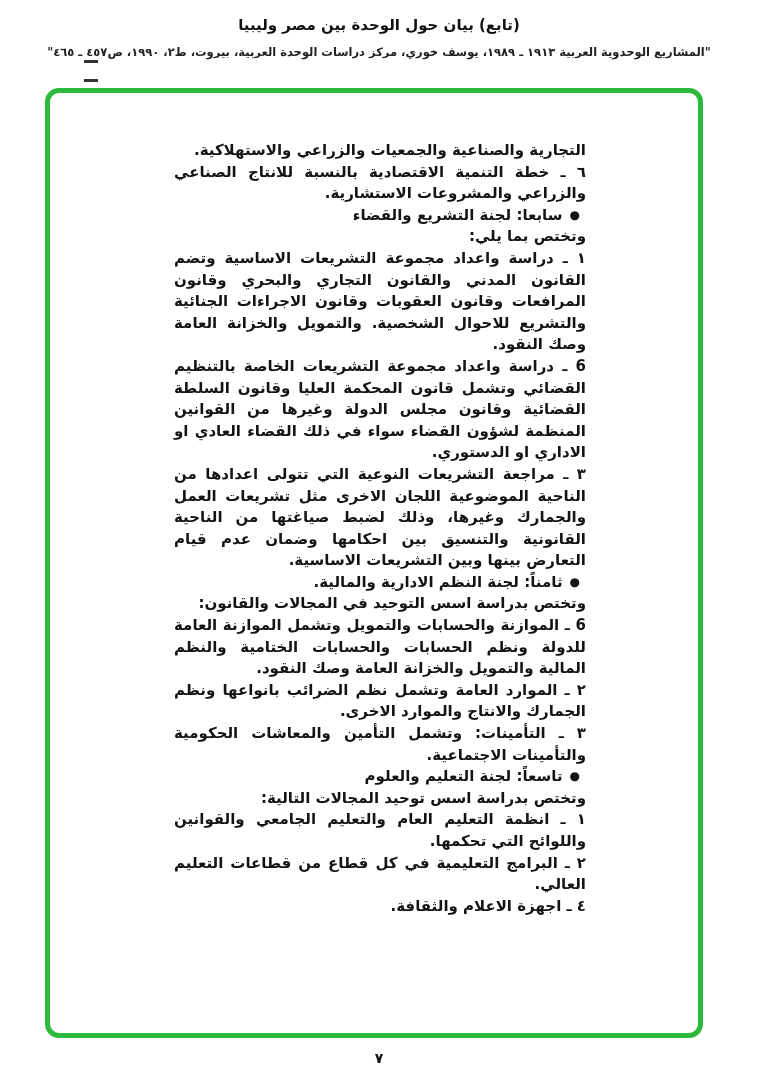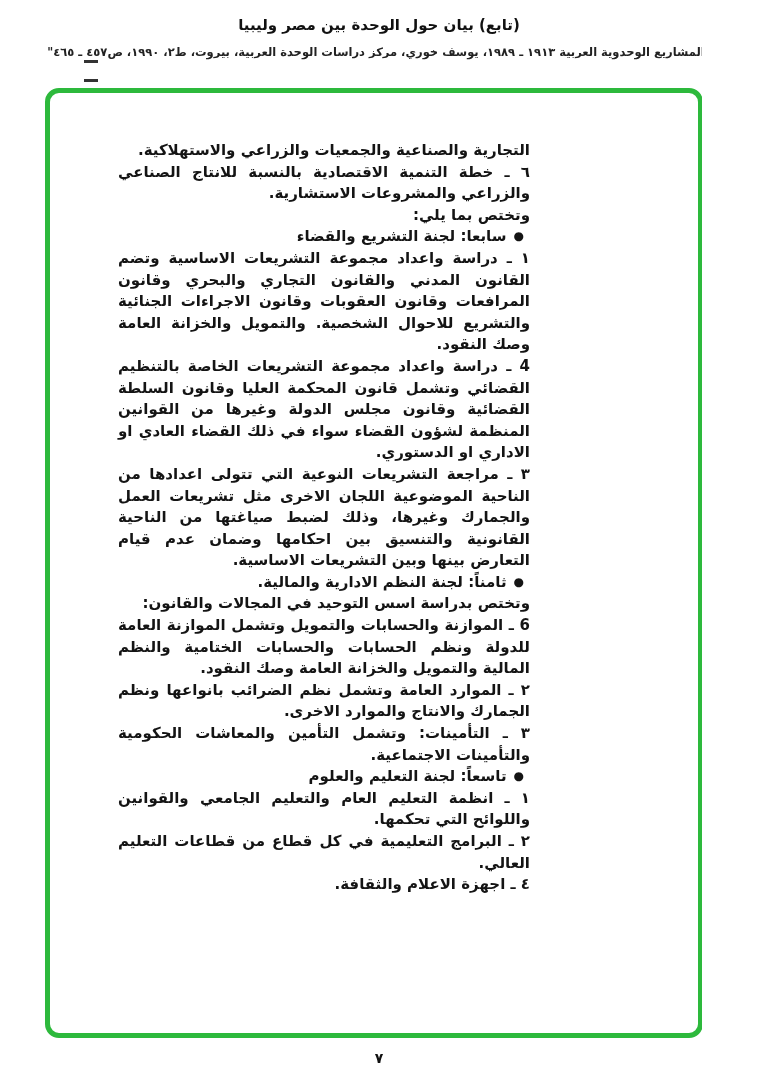--- a/index.html
+++ b/index.html
@@ -2,21 +2,21 @@
 <html lang="ar"><head>
 <meta charset="utf-8">
 <style>
   html, body {
     margin: 0;
     padding: 0;
     background: #ffffff;
   }
   .page {
     position: relative;
-    width: 702px;
+    width: 758px;
     height: 1078px;
     background: #ffffff;
     font-family: "DejaVu Sans", sans-serif;
     overflow: hidden;
   }
   .header {
     position: absolute;
     top: 16px;
     left: 0;
     width: 758px;
@@ -100,31 +100,32 @@
     <div class="doc-source">"المشاريع الوحدوية العربية ١٩١٣ ـ ١٩٨٩، يوسف خوري، مركز دراسات الوحدة العربية، بيروت، ط٢، ١٩٩٠، ص٤٥٧ ـ ٤٦٥"</div>
   </div>
 
   <div class="scan-mark"></div>
 
   <div class="frame"></div>
 
   <div class="content" id="paragraphs">
       <p class="par">التجارية والصناعية والجمعيات والزراعي والاستهلاكية.</p>
       <p class="par">٦ ـ خطة التنمية الاقتصادية بالنسبة للانتاج الصناعي والزراعي والمشروعات الاستشارية.</p>
+      <p class="par head"><span class="dot">●</span>سابعا: لجنة التشريع والقضاء</p>
       <p class="par">وتختص بما يلي:</p>
-      <p class="par head"><span class="dot">●</span>سابعا: لجنة التشريع والقضاء</p>
       <p class="par">١ ـ دراسة واعداد مجموعة التشريعات الاساسية وتضم القانون المدني والقانون التجاري والبحري وقانون المرافعات وقانون العقوبات وقانون الاجراءات الجنائية والتشريع للاحوال الشخصية. والتمويل والخزانة العامة وصك النقود.</p>
-      <p class="par">4 ـ دراسة واعداد مجموعة التشريعات الخاصة بالتنظيم القضائي وتشمل قانون المحكمة العليا وقانون السلطة القضائية وقانون مجلس الدولة وغيرها من القوانين المنظمة لشؤون القضاء سواء في ذلك القضاء العادي او الاداري او الدستوري.</p>
+      <p class="par">6 ـ دراسة واعداد مجموعة التشريعات الخاصة بالتنظيم القضائي وتشمل قانون المحكمة العليا وقانون السلطة القضائية وقانون مجلس الدولة وغيرها من القوانين المنظمة لشؤون القضاء سواء في ذلك القضاء العادي او الاداري او الدستوري.</p>
       <p class="par">٣ ـ مراجعة التشريعات النوعية التي تتولى اعدادها من الناحية الموضوعية اللجان الاخرى مثل تشريعات العمل والجمارك وغيرها، وذلك لضبط صياغتها من الناحية القانونية والتنسيق بين احكامها وضمان عدم قيام التعارض بينها وبين التشريعات الاساسية.</p>
       <p class="par head"><span class="dot">●</span>ثامناً: لجنة النظم الادارية والمالية.</p>
       <p class="par">وتختص بدراسة اسس التوحيد في المجالات والقانون:</p>
       <p class="par">6 ـ الموازنة والحسابات والتمويل وتشمل الموازنة العامة للدولة ونظم الحسابات والحسابات الختامية والنظم المالية والتمويل والخزانة العامة وصك النقود.</p>
       <p class="par">٢ ـ الموارد العامة وتشمل نظم الضرائب بانواعها ونظم الجمارك والانتاج والموارد الاخرى.</p>
       <p class="par">٣ ـ التأمينات: وتشمل التأمين والمعاشات الحكومية والتأمينات الاجتماعية.</p>
       <p class="par head"><span class="dot">●</span>تاسعاً: لجنة التعليم والعلوم</p>
+      <p class="par">وتختص بدراسة اسس توحيد المجالات التالية:</p>
       <p class="par">١ ـ انظمة التعليم العام والتعليم الجامعي والقوانين واللوائح التي تحكمها.</p>
       <p class="par">٢ ـ البرامج التعليمية في كل قطاع من قطاعات التعليم العالي.</p>
       <p class="par">٤ ـ اجهزة الاعلام والثقافة.</p>
     </div>
 
   <div class="footer">٧</div>
 
 </div>
 
 </body></html>

